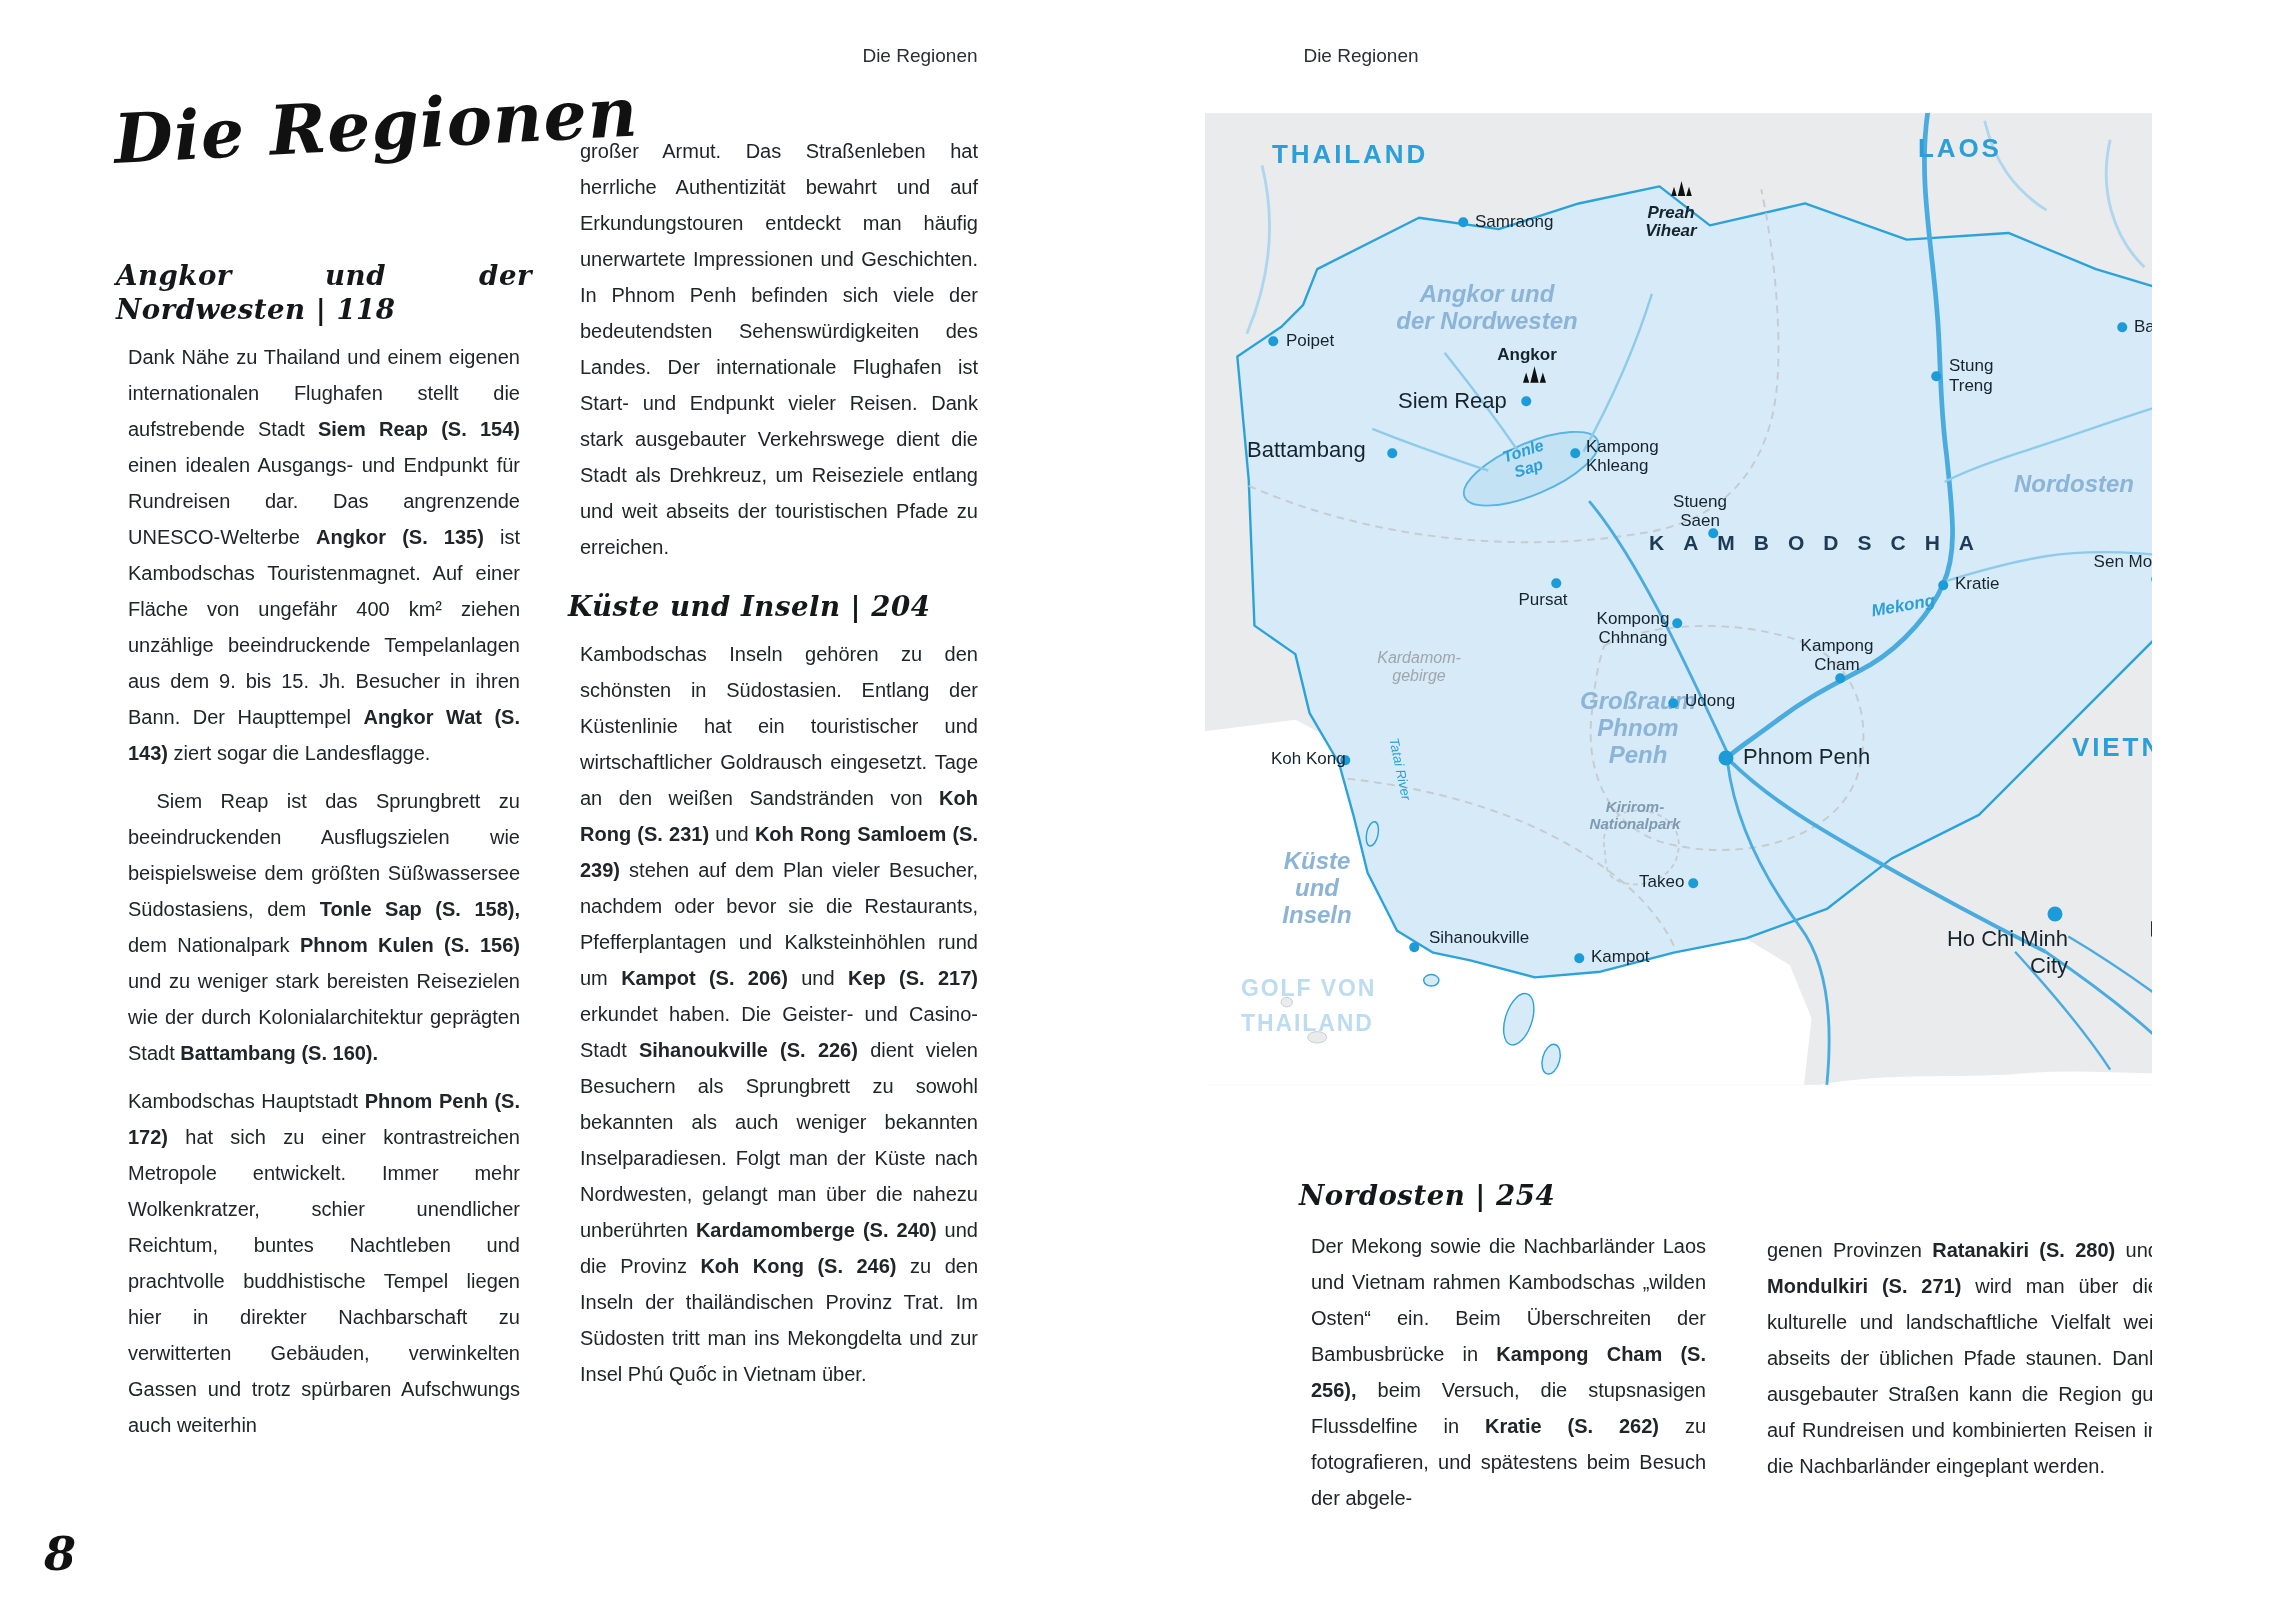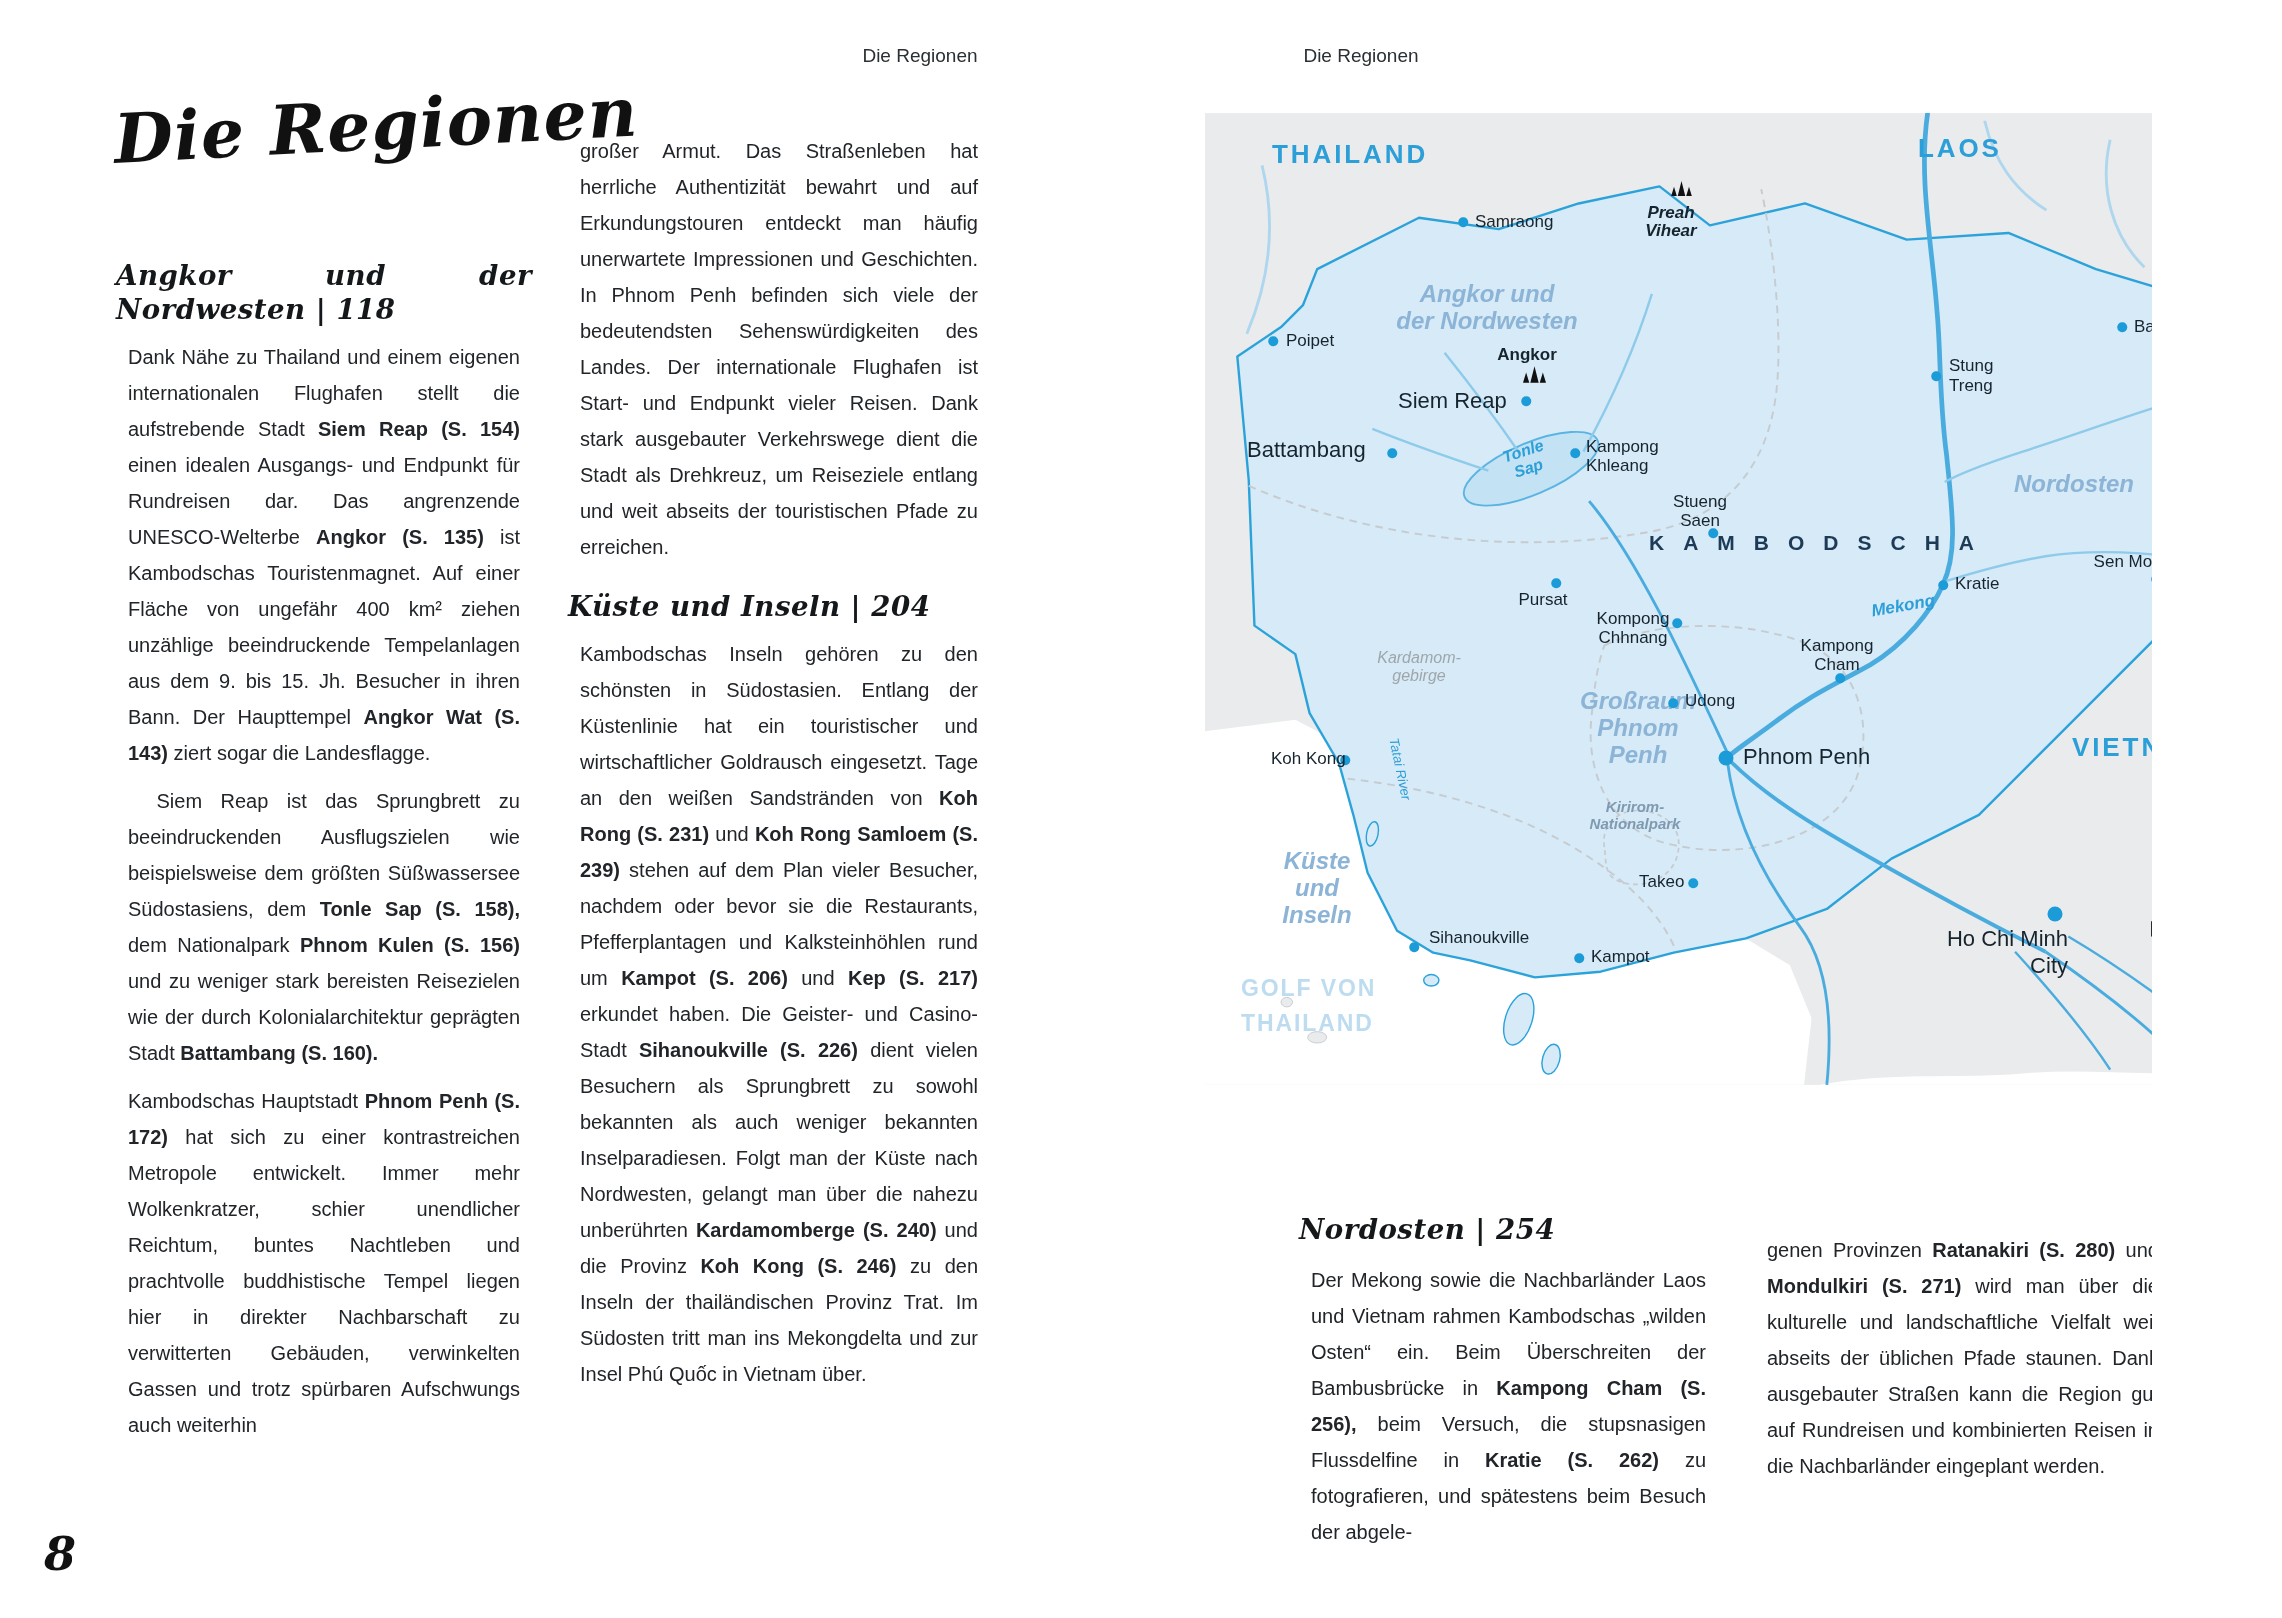--- a/index.html
+++ b/index.html
@@ -8,21 +8,21 @@
 
   .runhead{position:absolute;top:45px;transform:translateX(-50%);font-size:19px;color:#2a2f33;white-space:nowrap;}
 
   .script{font-family:"DejaVu Serif",serif;font-style:italic;font-weight:700;}
   .big-title{position:absolute;left:112px;top:99px;font-size:68px;letter-spacing:1px;
              transform:rotate(-3deg);transform-origin:left top;color:#111;}
   .hand-h{font-family:"DejaVu Serif",serif;font-style:italic;font-weight:700;
           font-size:27.6px;line-height:34px;letter-spacing:0.5px;margin:0 0 5.7px 0;color:#15181a;}
   .mt38{margin-top:36px;}
   .mt26{margin-top:25px;}
-  .mb16{margin-bottom:15px;margin-top:34px;}
+  .mb16{margin-bottom:15px;}
 
   .col{position:absolute;text-align:justify;font-size:20px;line-height:36px;color:#212529;}
   .col p{margin:12px;}
   .indent{text-indent:28.5px;}
   .col b{font-weight:700;}
 
   .pageno{position:absolute;font-size:46px;color:#111;}
 
   
   .map{position:absolute;left:1205px;top:113px;width:1063px;height:972px;}

